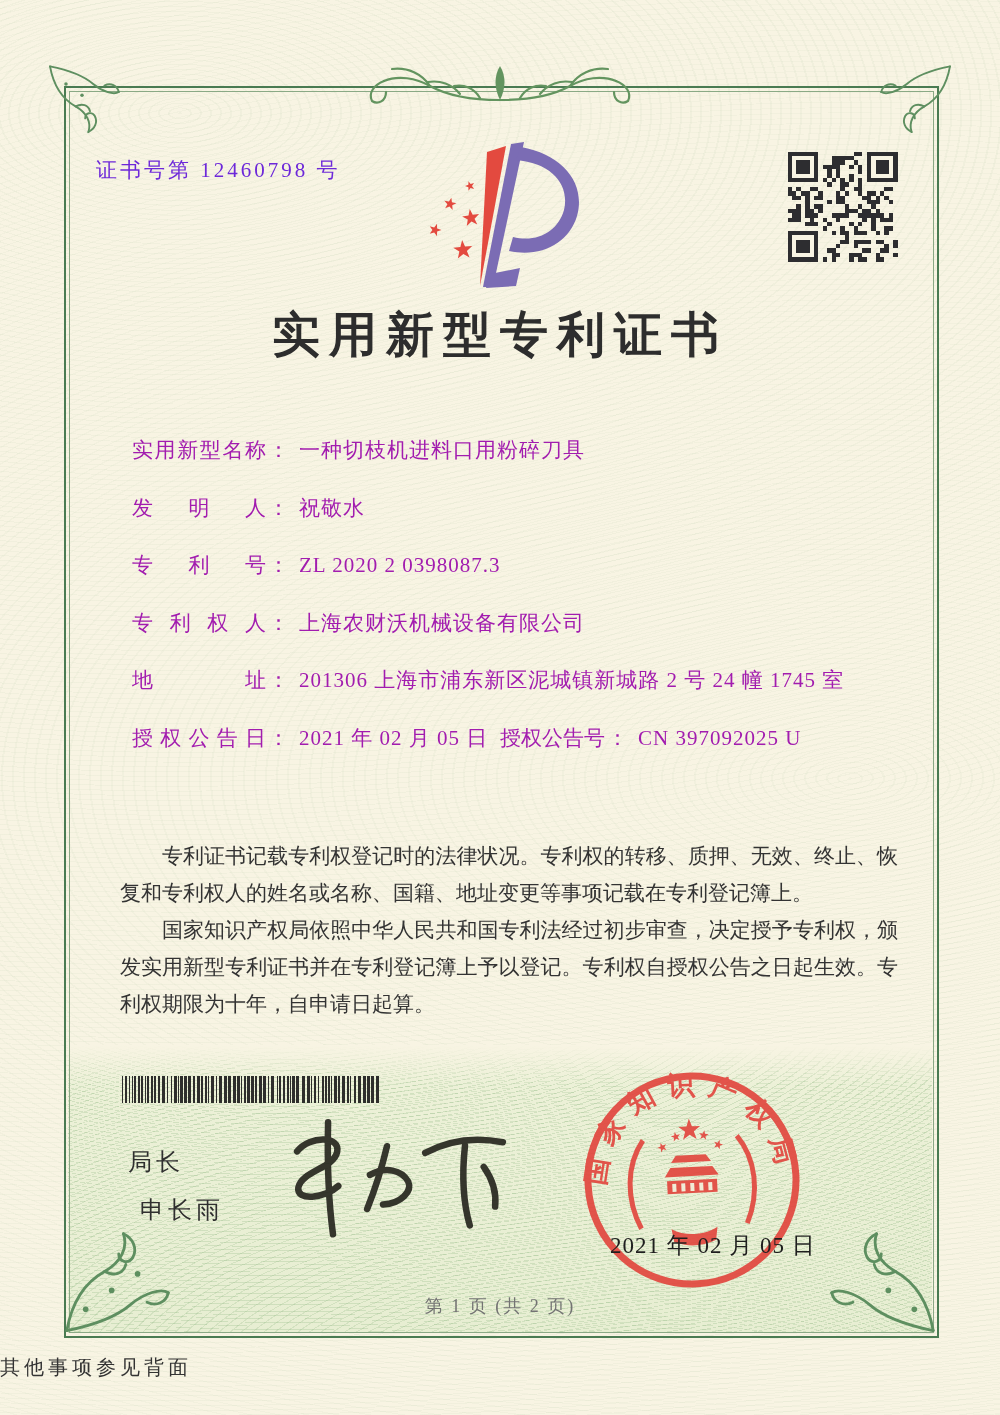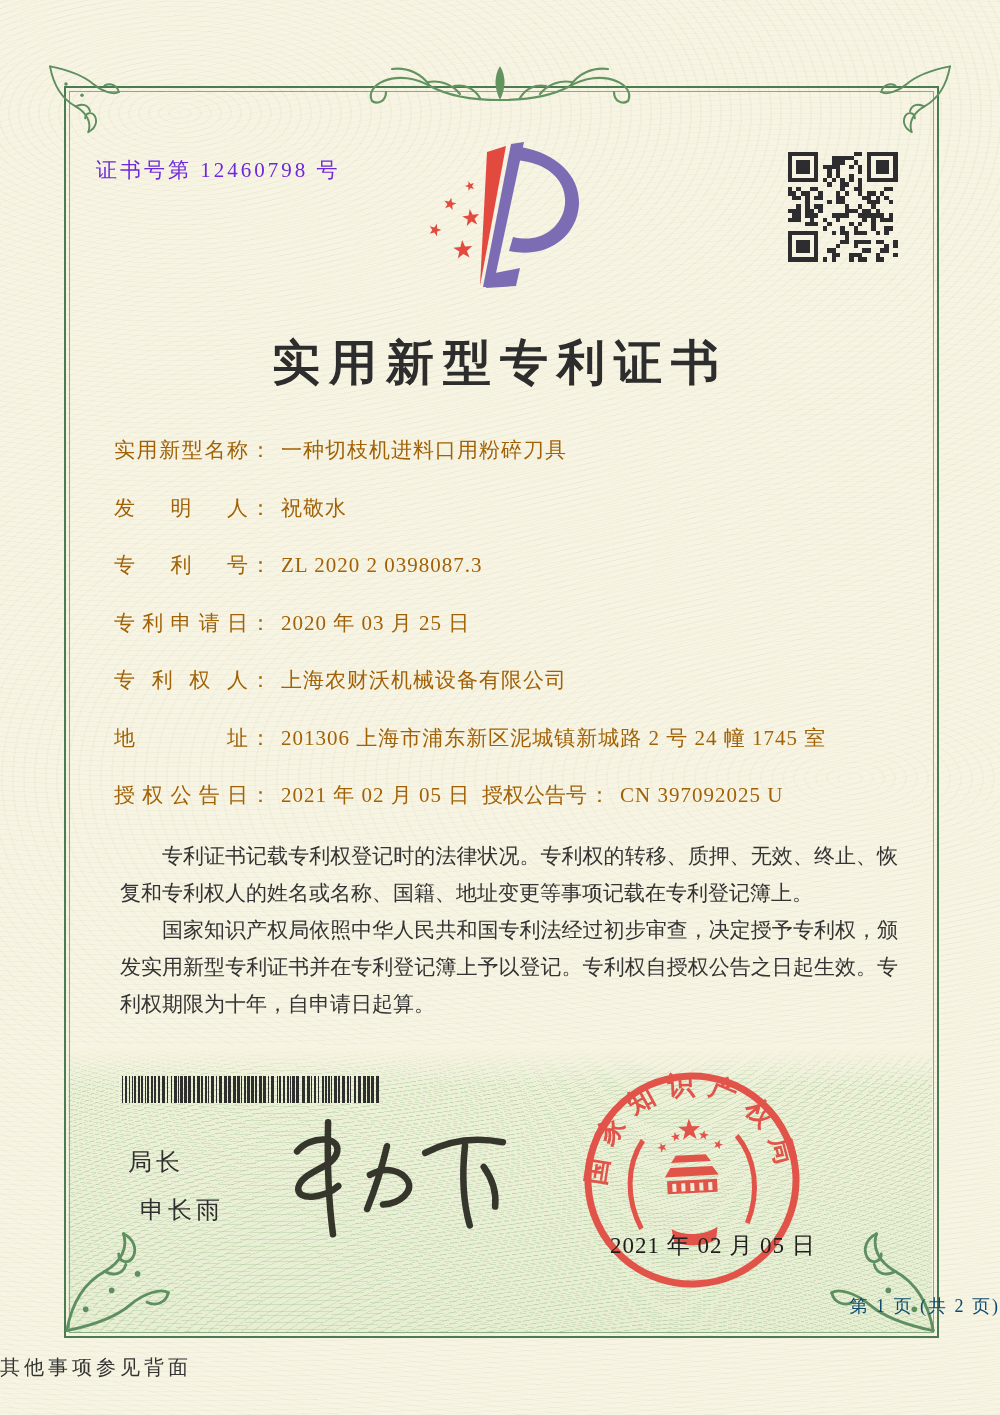--- a/index.html
+++ b/index.html
@@ -17,36 +17,36 @@
       repeating-radial-gradient(300px 120px at 25% -30%, rgba(118,168,108,.22) 0 1.6px, transparent 1.6px 9px),
       repeating-radial-gradient(340px 140px at 70% 130%, rgba(118,168,108,.18) 0 1.6px, transparent 1.6px 10px),
       linear-gradient(180deg,#edf1d8,#e7eed2);}
   .frame{position:absolute;left:64px;top:86px;width:871px;height:1248px;border:2.5px solid #4a7b52;z-index:2;}
   .frame-inner{position:absolute;inset:3px;border:1.2px solid #8aa985;}
   .orn{position:absolute;z-index:3;pointer-events:none;}
   .content{position:absolute;inset:0;z-index:4;}
   .cert-no{position:absolute;left:96px;top:156px;font-size:21px;letter-spacing:3px;color:#6d28d9;}
   .logo{position:absolute;left:404px;top:140px;}
   .qr{position:absolute;left:786px;top:150px;}
-  .title{position:absolute;left:0;top:303px;width:100%;text-align:center;font-size:48px;font-weight:bold;letter-spacing:9px;color:#2d2d2d;margin-top:28px;}
-  .fields{position:absolute;left:114px;top:436px;width:790px;font-size:21px;color:#a16207;}
+  .title{position:absolute;left:0;top:303px;width:100%;text-align:center;font-size:48px;font-weight:bold;letter-spacing:9px;color:#2d2d2d;}
+  .fields{position:absolute;left:132px;top:436px;width:790px;font-size:21px;color:#a21caf;}
   .frow{height:28px;margin-bottom:29.5px;position:relative;white-space:nowrap;}
   .flabel{display:inline-block;width:134px;text-align:justify;text-align-last:justify;text-justify:inter-character;vertical-align:top;}
   .fcolon{display:inline-block;margin:0 10px 0 2px;}
   .fvalue{letter-spacing:1px;}
   .grant2{position:absolute;left:368px;top:0;}
   .paras{position:absolute;left:120px;top:838px;width:778px;font-size:21px;line-height:37px;color:#333;text-align:justify;}
   .paras p{margin:0;text-indent:2em;}
   .barcode{position:absolute;left:122px;top:1076px;}
   .director-title{position:absolute;left:128px;top:1146px;font-size:24px;letter-spacing:4px;color:#2f2f2f;}
   .director-name{position:absolute;left:140px;top:1194px;font-size:24px;letter-spacing:4px;color:#2f2f2f;}
   .signature{position:absolute;left:268px;top:1112px;transform:rotate(-2deg);}
   .seal{position:absolute;left:576px;top:1064px;opacity:.9;transform:rotate(-3deg);}
   .seal-date{position:absolute;left:610px;top:1230px;font-size:23px;letter-spacing:1px;color:#1e1e1e;z-index:5;}
-  .page-info{position:absolute;left:0;top:1294px;width:100%;text-align:right;font-size:18px;letter-spacing:2px;color:#0c4a6e;}
+  .page-info{position:absolute;left:0;top:1294px;width:100%;text-align:center;font-size:18px;letter-spacing:2px;color:#737373;}
   .back-note{position:absolute;left:0;top:1354px;width:100%;text-align:left;font-size:20px;letter-spacing:4px;color:#333;}
   .seal-ring-text{font-size:27px;font-weight:bold;letter-spacing:12px;fill:#e2443c;font-family:"Liberation Serif","DejaVu Serif",serif;}
 </style>
 </head>
 <body>
 
 <div class="page">
   <div class="waves"></div>
   <div class="green-band"></div>
 
@@ -324,23 +324,20 @@
       <div class="frow">
         <span class="flabel">实用新型名称</span><span class="fcolon">：</span><span class="fvalue">一种切枝机进料口用粉碎刀具</span>
       </div>
       <div class="frow">
         <span class="flabel">发明人</span><span class="fcolon">：</span><span class="fvalue">祝敬水</span>
       </div>
       <div class="frow">
         <span class="flabel">专利号</span><span class="fcolon">：</span><span class="fvalue">ZL 2020 2 0398087.3</span>
       </div>
       <div class="frow">
-        <span class="flabel">专利申请日</span><span class="fcolon">：</span><span class="fvalue">2020 年 03 月 25 日</span>
-      </div>
-      <div class="frow">
         <span class="flabel">专利权人</span><span class="fcolon">：</span><span class="fvalue">上海农财沃机械设备有限公司</span>
       </div>
       <div class="frow">
         <span class="flabel">地址</span><span class="fcolon">：</span><span class="fvalue">201306 上海市浦东新区泥城镇新城路 2 号 24 幢 1745 室</span>
       </div>
       <div class="frow">
         <span class="flabel">授权公告日</span><span class="fcolon">：</span><span class="fvalue">2021 年 02 月 05 日</span>
         <span class="grant2">
           <span>授权公告号</span><span class="fcolon">：</span><span class="fvalue">CN 397092025 U</span>
         </span>

